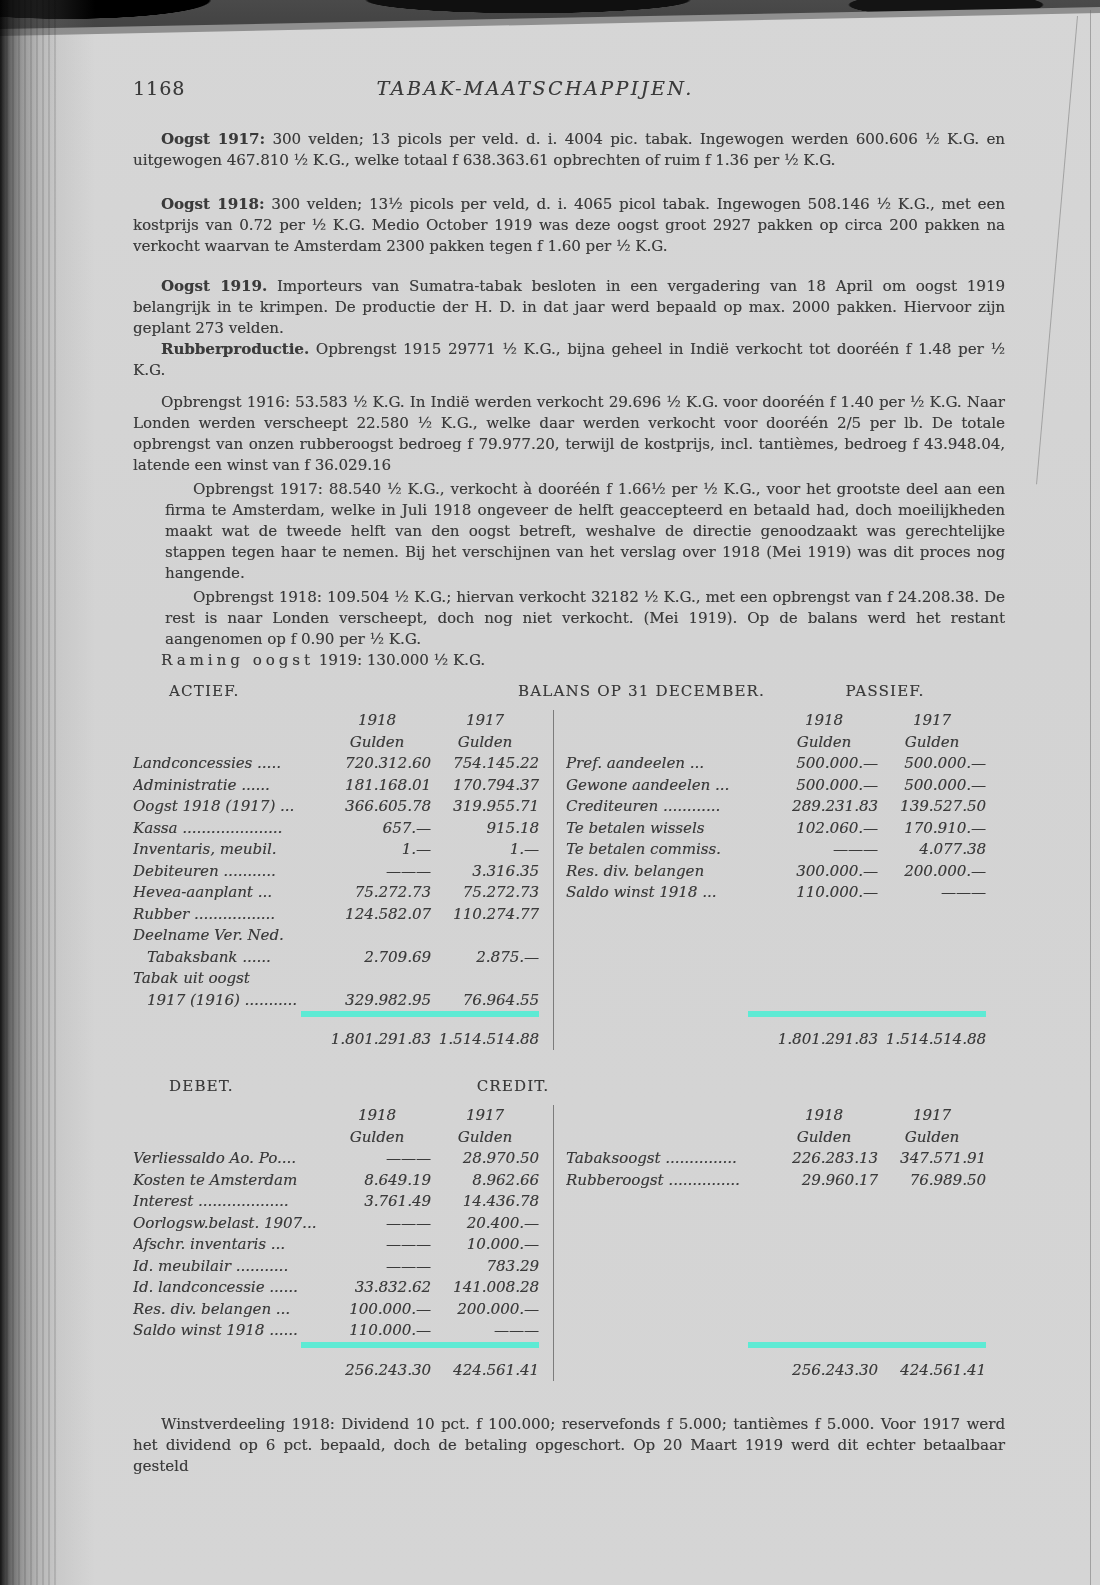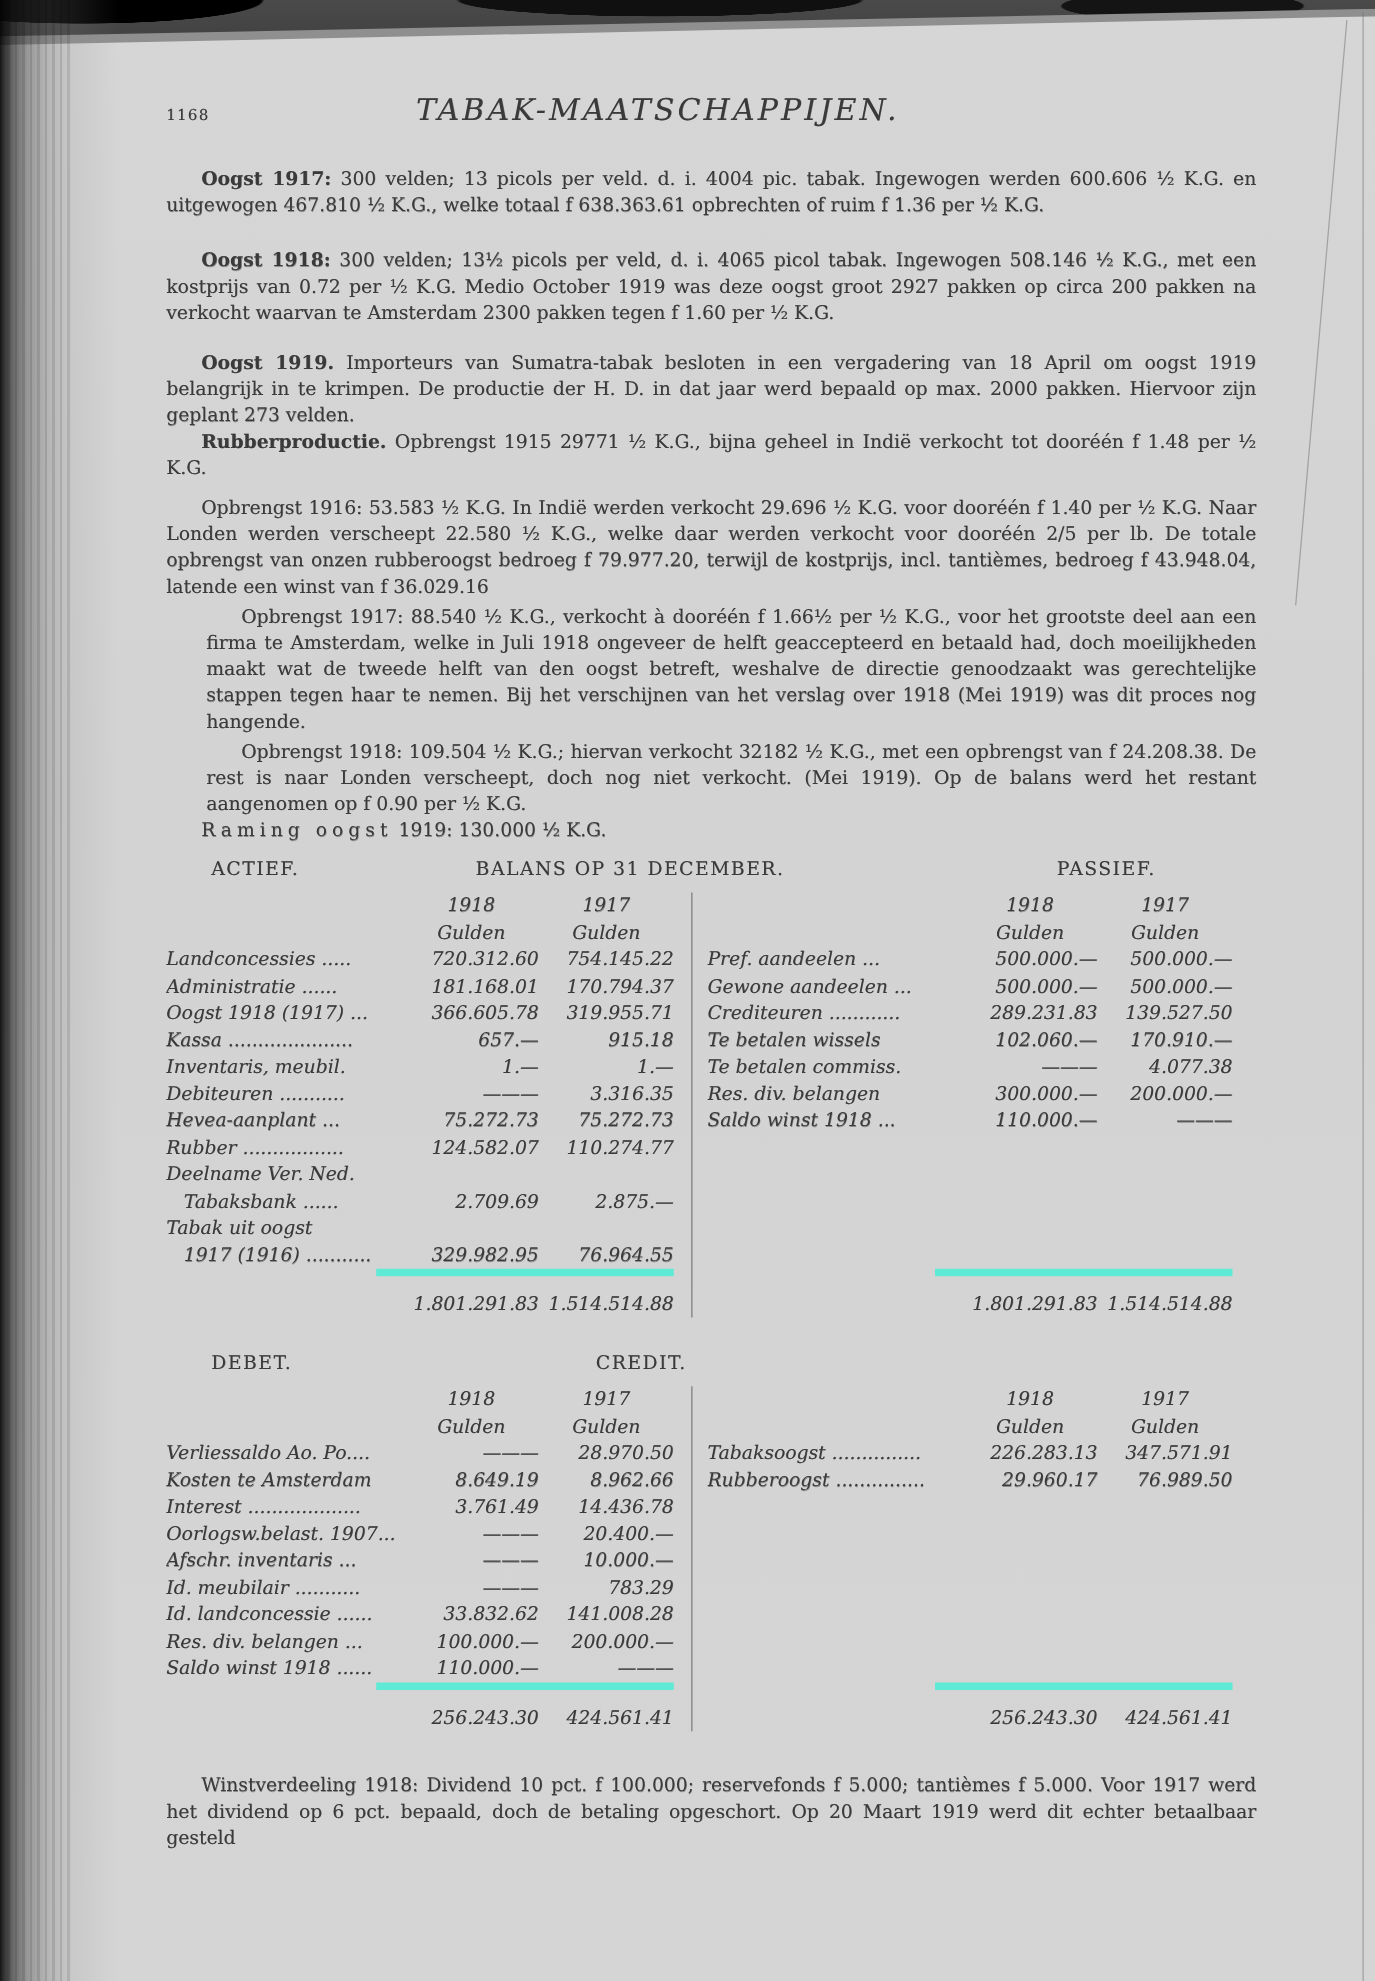--- a/index.html
+++ b/index.html
@@ -46,36 +46,36 @@
     background:rgba(100,100,100,.45);
     transform:rotate(5deg);transform-origin:top center;
   }
   
   #content{
     position:absolute;left:133px;top:78px;width:872px;
     color:#3a3a3a;font-size:15px;line-height:21px;
     text-shadow:0.3px 0.3px 0.5px rgba(55,55,55,.45);
   }
   .page-head{display:flex;align-items:baseline;}
-  .page-num{font-size:12px;letter-spacing:1px;}
+  .page-num{font-size:19px;letter-spacing:1px;}
   .page-title{
-    flex:1;text-align:center;font-style:italic;font-size:24px;
+    flex:1;text-align:center;font-style:italic;font-size:19px;
     letter-spacing:2.5px;margin-right:120px;font-weight:500;
   }
   p{margin:0;text-align:justify;}
   .para{text-indent:28px;}
   .lead{font-weight:bold;}
   .mt-a{margin-top:30px;} .mt-b{margin-top:23px;} .mt-c{margin-top:19px;}
   .mt-d{margin-top:11px;} .mt-e{margin-top:3px;margin-left:32px;}
   .spaced{letter-spacing:4px;}
   
   .tbl{margin-top:10px;}
   .tbl-head{display:flex;align-items:baseline;letter-spacing:1.2px;}
   .tbl-head .side-l{width:260px;padding-left:36px;box-sizing:border-box;}
-  .tbl-head .mid{flex:1;text-align:center;margin-left:-150px;}
+  .tbl-head .mid{flex:1;text-align:right;margin-left:-150px;}
   .tbl-head .side-r{width:240px;text-align:center;}
   .tbl-body{display:flex;margin-top:8px;font-style:italic;}
   .half-l{width:421px;border-right:1px solid #7c7c7c;padding-right:14px;box-sizing:border-box;
           display:flex;flex-direction:column;}
   .half-r{flex:1;padding-left:12px;padding-right:19px;display:flex;flex-direction:column;}
   .trow{display:flex;line-height:21.5px;}
   .tlabel{flex:1;white-space:nowrap;overflow:hidden;}
   .tlabel.indent{padding-left:14px;}
   .tv{width:108px;text-align:right;white-space:nowrap;}
   .yc{text-align:center;}

